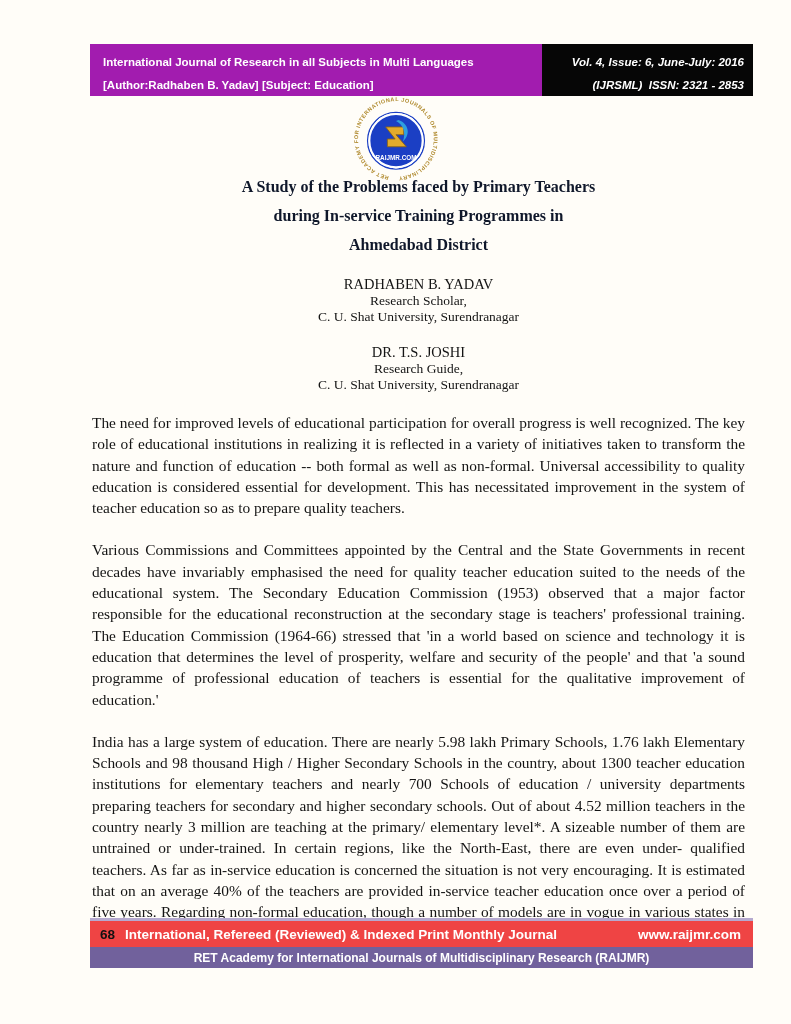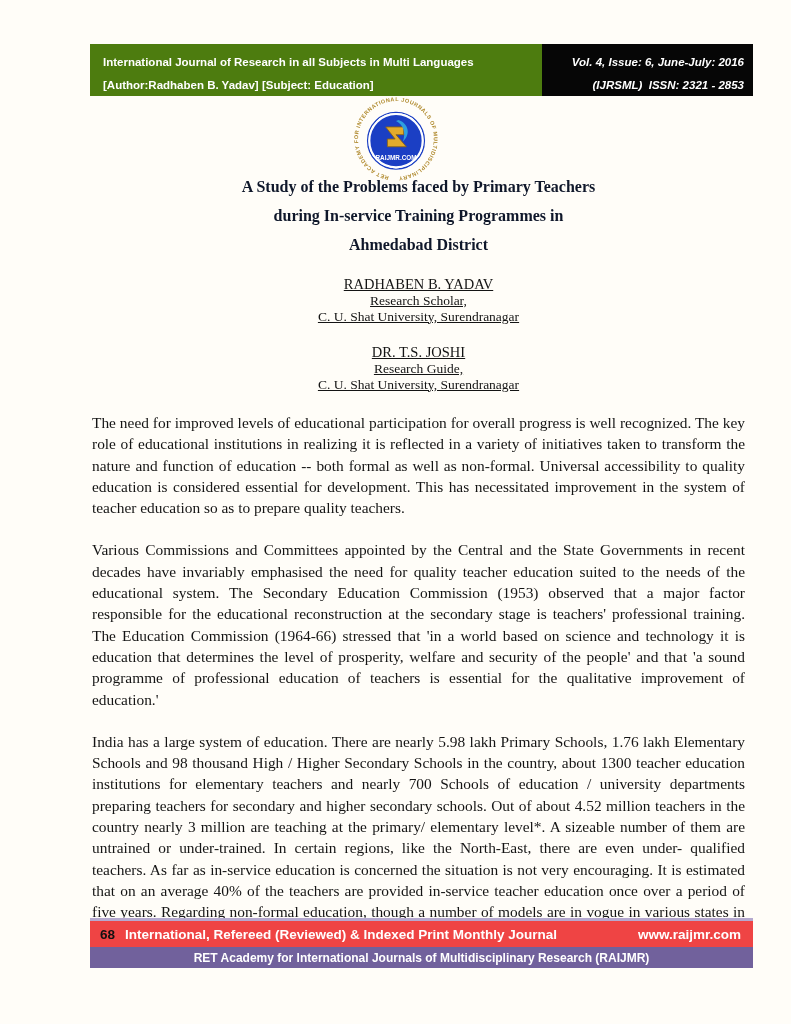--- a/index.html
+++ b/index.html
@@ -9,21 +9,21 @@
     position: relative;
     overflow: hidden;
     font-family: "Liberation Serif", serif;
     color: #141414;
   }
   
   .header-band {
     position: absolute;
     left: 90px; top: 44px;
     width: 663px; height: 52px;
-    background: #4d7c0f;
+    background: #a21caf;
     display: flex;
   }
   .band-left {
     flex: 1 1 auto;
     padding: 7px 8px 0 13px;
     display: flex; flex-direction: column; justify-content: space-around;
     font-family: "Liberation Sans", sans-serif;
     font-weight: bold; font-size: 11.5px; color: #ffffff;
   }
   .band-left div { line-height: 18px; white-space: pre-wrap; }
@@ -51,21 +51,21 @@
     width: 653px;
   }
   .title {
     margin: 0; padding: 0;
     text-align: center;
     font-size: 16px; font-weight: bold;
     line-height: 29px;
     color: #0f172a;
   }
   .authors { margin-top: 17px; text-align: center; }
-  .author-block { margin-bottom: 20px; text-decoration: underline; }
+  .author-block { margin-bottom: 20px; }
   .author-name { font-size: 14.5px; line-height: 17px; }
   .author-line { font-size: 13.5px; line-height: 15.5px; }
   .section-heading {
     margin: 10px 0 0 0;
     font-size: 15.5px; font-weight: bold; line-height: 21px;
     text-align: left;
   }
   .body-par {
     margin: 0 0 21px 0;
     font-size: 15.4px; line-height: 21.3px;

